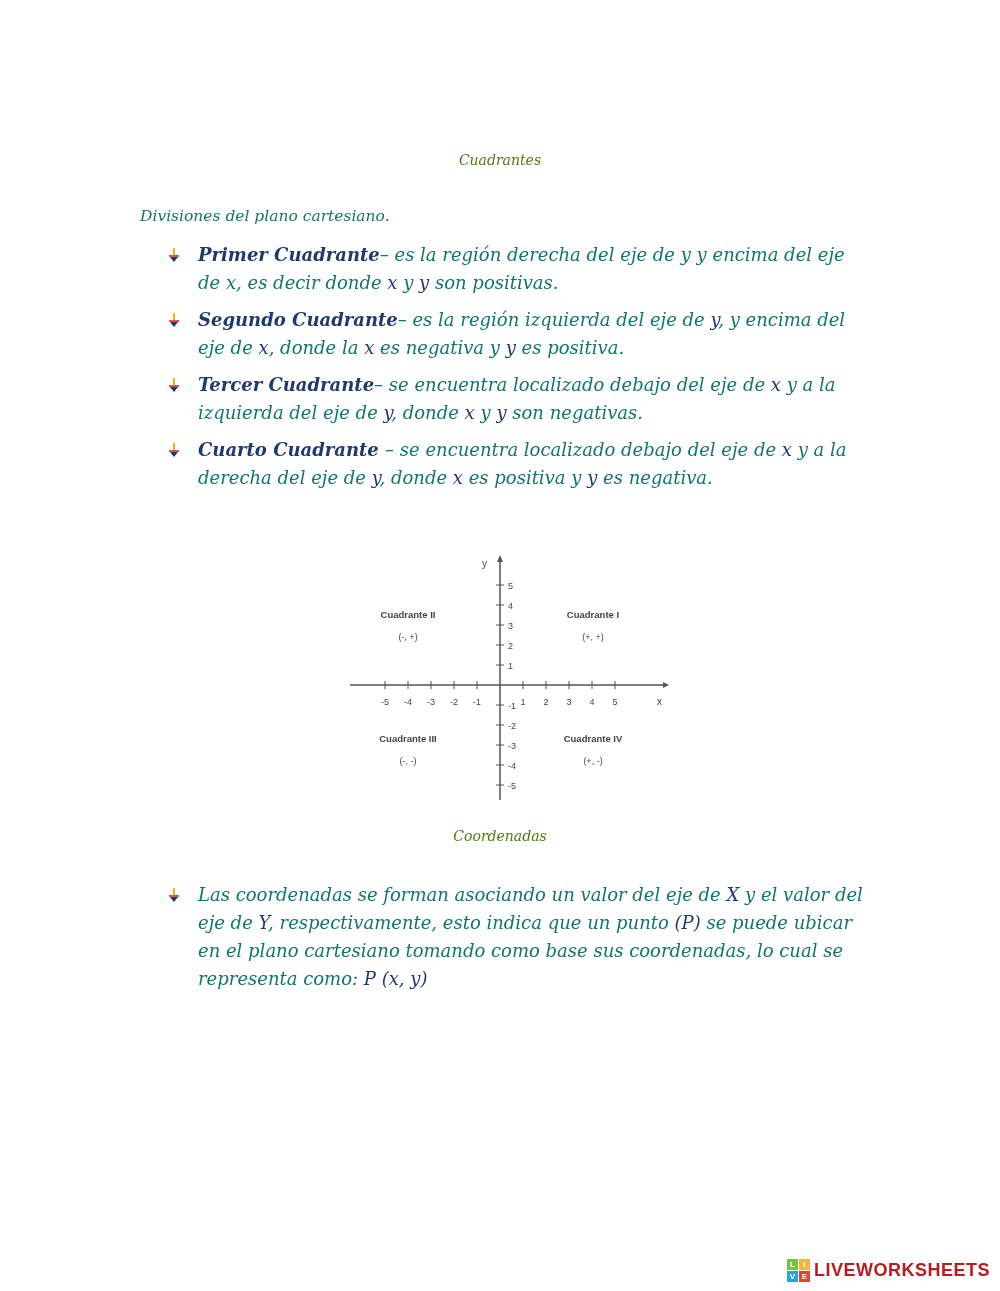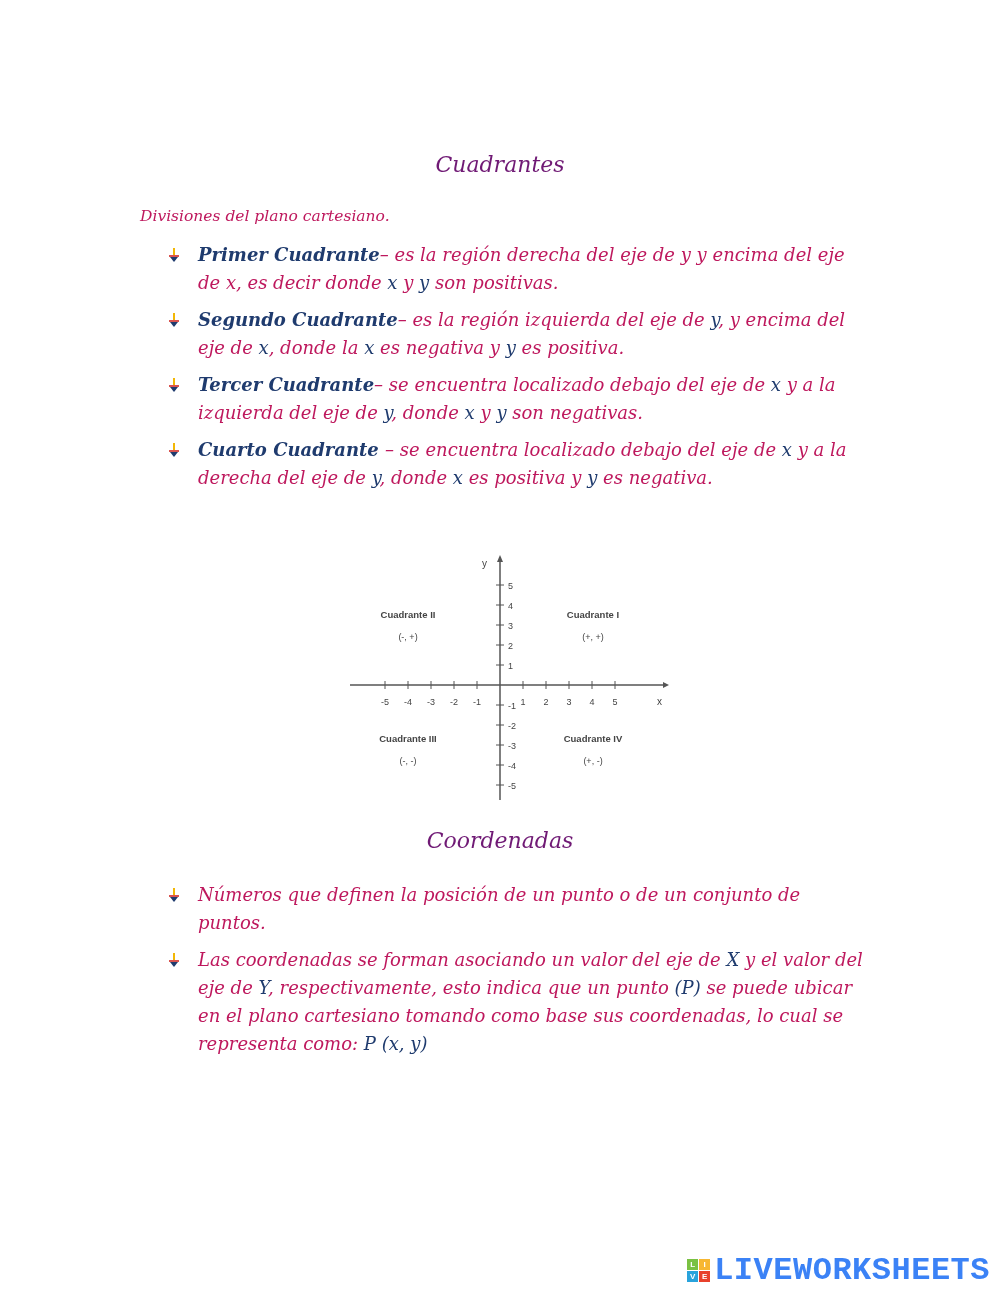--- a/index.html
+++ b/index.html
@@ -2,44 +2,44 @@
 <html><head>
 <meta charset="utf-8">
 <style>
   html, body { margin: 0; padding: 0; }
   body {
     width: 1000px; height: 1291px; background: #ffffff; position: relative; overflow: hidden;
     font-family: "DejaVu Serif", serif;
   }
   .title {
     position: absolute; left: 0; width: 1000px; text-align: center;
-    color: #701a75; font-size: 22px; font-style: italic; font-family: "DejaVu Serif", serif;
+    color: #4d7c0f; font-size: 14px; font-style: italic; font-family: "DejaVu Serif", serif;
   }
-  .orange { color: #be185d; }
+  .orange { color: #0f766e; }
   .blue { color: #1f3b6e; }
   .intro {
     position: absolute; left: 140px; top: 207px; font-size: 15.5px; font-style: italic;
   }
   .bullets {
     position: absolute; left: 168px; width: 700px; margin: 0; padding: 0; list-style: none;
   }
   .bullets li {
     position: relative; padding-left: 30px; font-size: 18px; font-style: italic; line-height: 28px; margin-bottom: 9px;
   }
   .bullet-icon {
     position: absolute; left: 0; top: 7px; width: 12px; height: 14px;
   }
   .term { font-weight: bold; }
   .chart { position: absolute; left: 345px; top: 550px; width: 330px; height: 255px; }
   .footer-logo {
     position: absolute; right: 10px; top: 1255px; height: 30px; display: flex; align-items: center;
   }
   .logo-blocks { display: grid; grid-template-columns: 11px 11px; grid-template-rows: 11px 11px; gap: 1px; margin-right: 4px; }
   .logo-blocks span { font-family: "Liberation Sans", sans-serif; font-size: 8px; color: #fff; font-weight: bold; text-align: center; line-height: 11px; }
-  .logo-text { font-family: Liberation Mono, monospace; font-weight: bold; font-size: 32px; color: #3b82f6; letter-spacing: 0.5px; }
+  .logo-text { font-family: Liberation Sans, sans-serif; font-weight: bold; font-size: 18px; color: #b91c1c; letter-spacing: 0.5px; }
 </style>
 </head>
 <body>
 
 <div>
   <div class="title" style="top:152px;">Cuadrantes</div>
   <div class="intro orange">Divisiones del plano cartesiano.</div>
 
   <ul class="bullets" id="quad-list" style="top:241px;">
       <li><svg class="bullet-icon" viewBox="0 0 12 14">
@@ -121,25 +121,20 @@
       <text x="248" y="214" font-size="9" text-anchor="middle" fill="#444" font-family="Liberation Sans, sans-serif">(+, -)</text>
     </svg>
 
   <div class="title" style="top:828px;text-align:center;">Coordenadas</div>
 
   <ul class="bullets" id="coord-list" style="top:881px;">
       <li><svg class="bullet-icon" viewBox="0 0 12 14">
           <rect x="5" y="0" width="2" height="11" fill="#f2b705"></rect>
           <rect x="1" y="7" width="10" height="2" fill="#d9534f"></rect>
           <path d="M2 9 L6 14 L10 9 Z" fill="#1f3b6e"></path>
-        </svg><span class="orange">Números que definen la posición de un punto o de un conjunto de puntos.</span></li>
-      <li><svg class="bullet-icon" viewBox="0 0 12 14">
-          <rect x="5" y="0" width="2" height="11" fill="#f2b705"></rect>
-          <rect x="1" y="7" width="10" height="2" fill="#d9534f"></rect>
-          <path d="M2 9 L6 14 L10 9 Z" fill="#1f3b6e"></path>
         </svg><span class="orange">Las coordenadas se forman asociando un valor del eje de </span><span class="blue">X</span><span class="orange">  y el valor del eje de </span><span class="blue">Y</span><span class="orange">,  respectivamente, esto indica que un punto </span><span class="blue">(P)</span><span class="orange"> se puede ubicar en el plano cartesiano tomando como base sus coordenadas, lo cual se representa como: </span><span class="blue">P (x, y)</span></li>
     </ul>
 
   <div class="footer-logo">
     <div class="logo-blocks">
       <span style="background:#7ac143" id="lb0">L</span>
       <span style="background:#f7b731" id="lb1">I</span>
       <span style="background:#29a3dc" id="lb2">V</span>
       <span style="background:#e8412c" id="lb3">E</span>
     </div>

